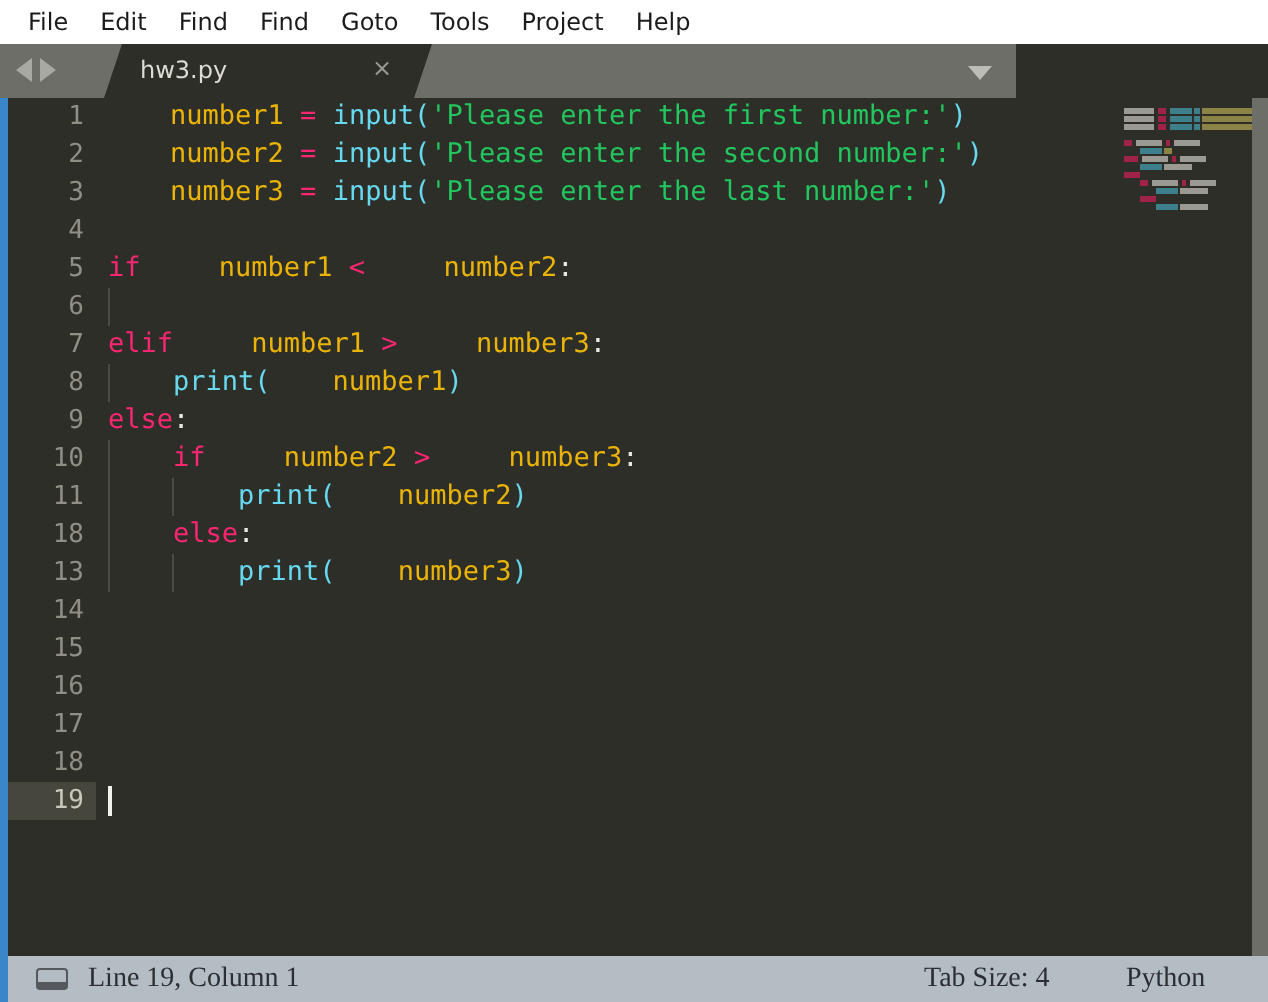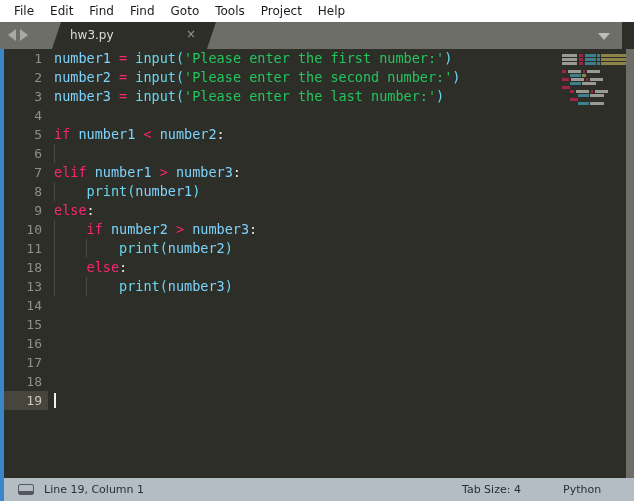--- a/index.html
+++ b/index.html
@@ -38,21 +38,21 @@
     padding: 2px 8px;
     line-height: 15px;
     white-space: nowrap;
     cursor: default;
   }
 
   
   .tabbar {
     position: absolute;
     left: 0; top: 22px;
-    width: 622px; height: 27px;
+    width: 508px; height: 27px;
     background: #6e6e68;
     box-sizing: border-box;
   }
   .tab-nav {
     position: absolute;
     left: 8px; top: 7px;
     display: flex;
     gap: 4px;
     align-items: center;
   }
@@ -147,21 +147,21 @@
     position: absolute;
     left: 6px; top: 0;
     font-family: "DejaVu Sans Mono", monospace;
     font-size: 13.5px;
     line-height: 19px;
     white-space: pre;
     color: #e8e8e3;
   }
 
   
-  .t-var  { color: #7dd3fc; }
+  .t-var  { color: #eab308; margin-left: 31px; }
   .t-op   { color: #f92672; }
   .t-kw   { color: #f92672; }
   .t-fn   { color: #66d9ef; }
   .t-punc { color: #66d9ef; }
   .t-str  { color: #22c55e; }
   .t-plain{ color: #e8e8e3; }
 
   
   .guide {
     position: absolute;
@@ -230,24 +230,25 @@
   .status-icon::after {
     content: "";
     position: absolute;
     left: 0; bottom: 0;
     width: 100%; height: 3px;
     background: #55595e;
   }
   .status-text {
     position: absolute;
     top: 4px;
-    font-size: 11px;
+    font-size: 14px;
     line-height: 15px;
     color: #2b2f33;
     white-space: nowrap;
+    font-family: Liberation Serif, serif;
   }
   .st-pos  { left: 44px; }
   .st-tab  { left: 462px; }
   .st-lang { left: 563px; }
 </style>
 </head>
 <body>
 
 <div id="app">
 

